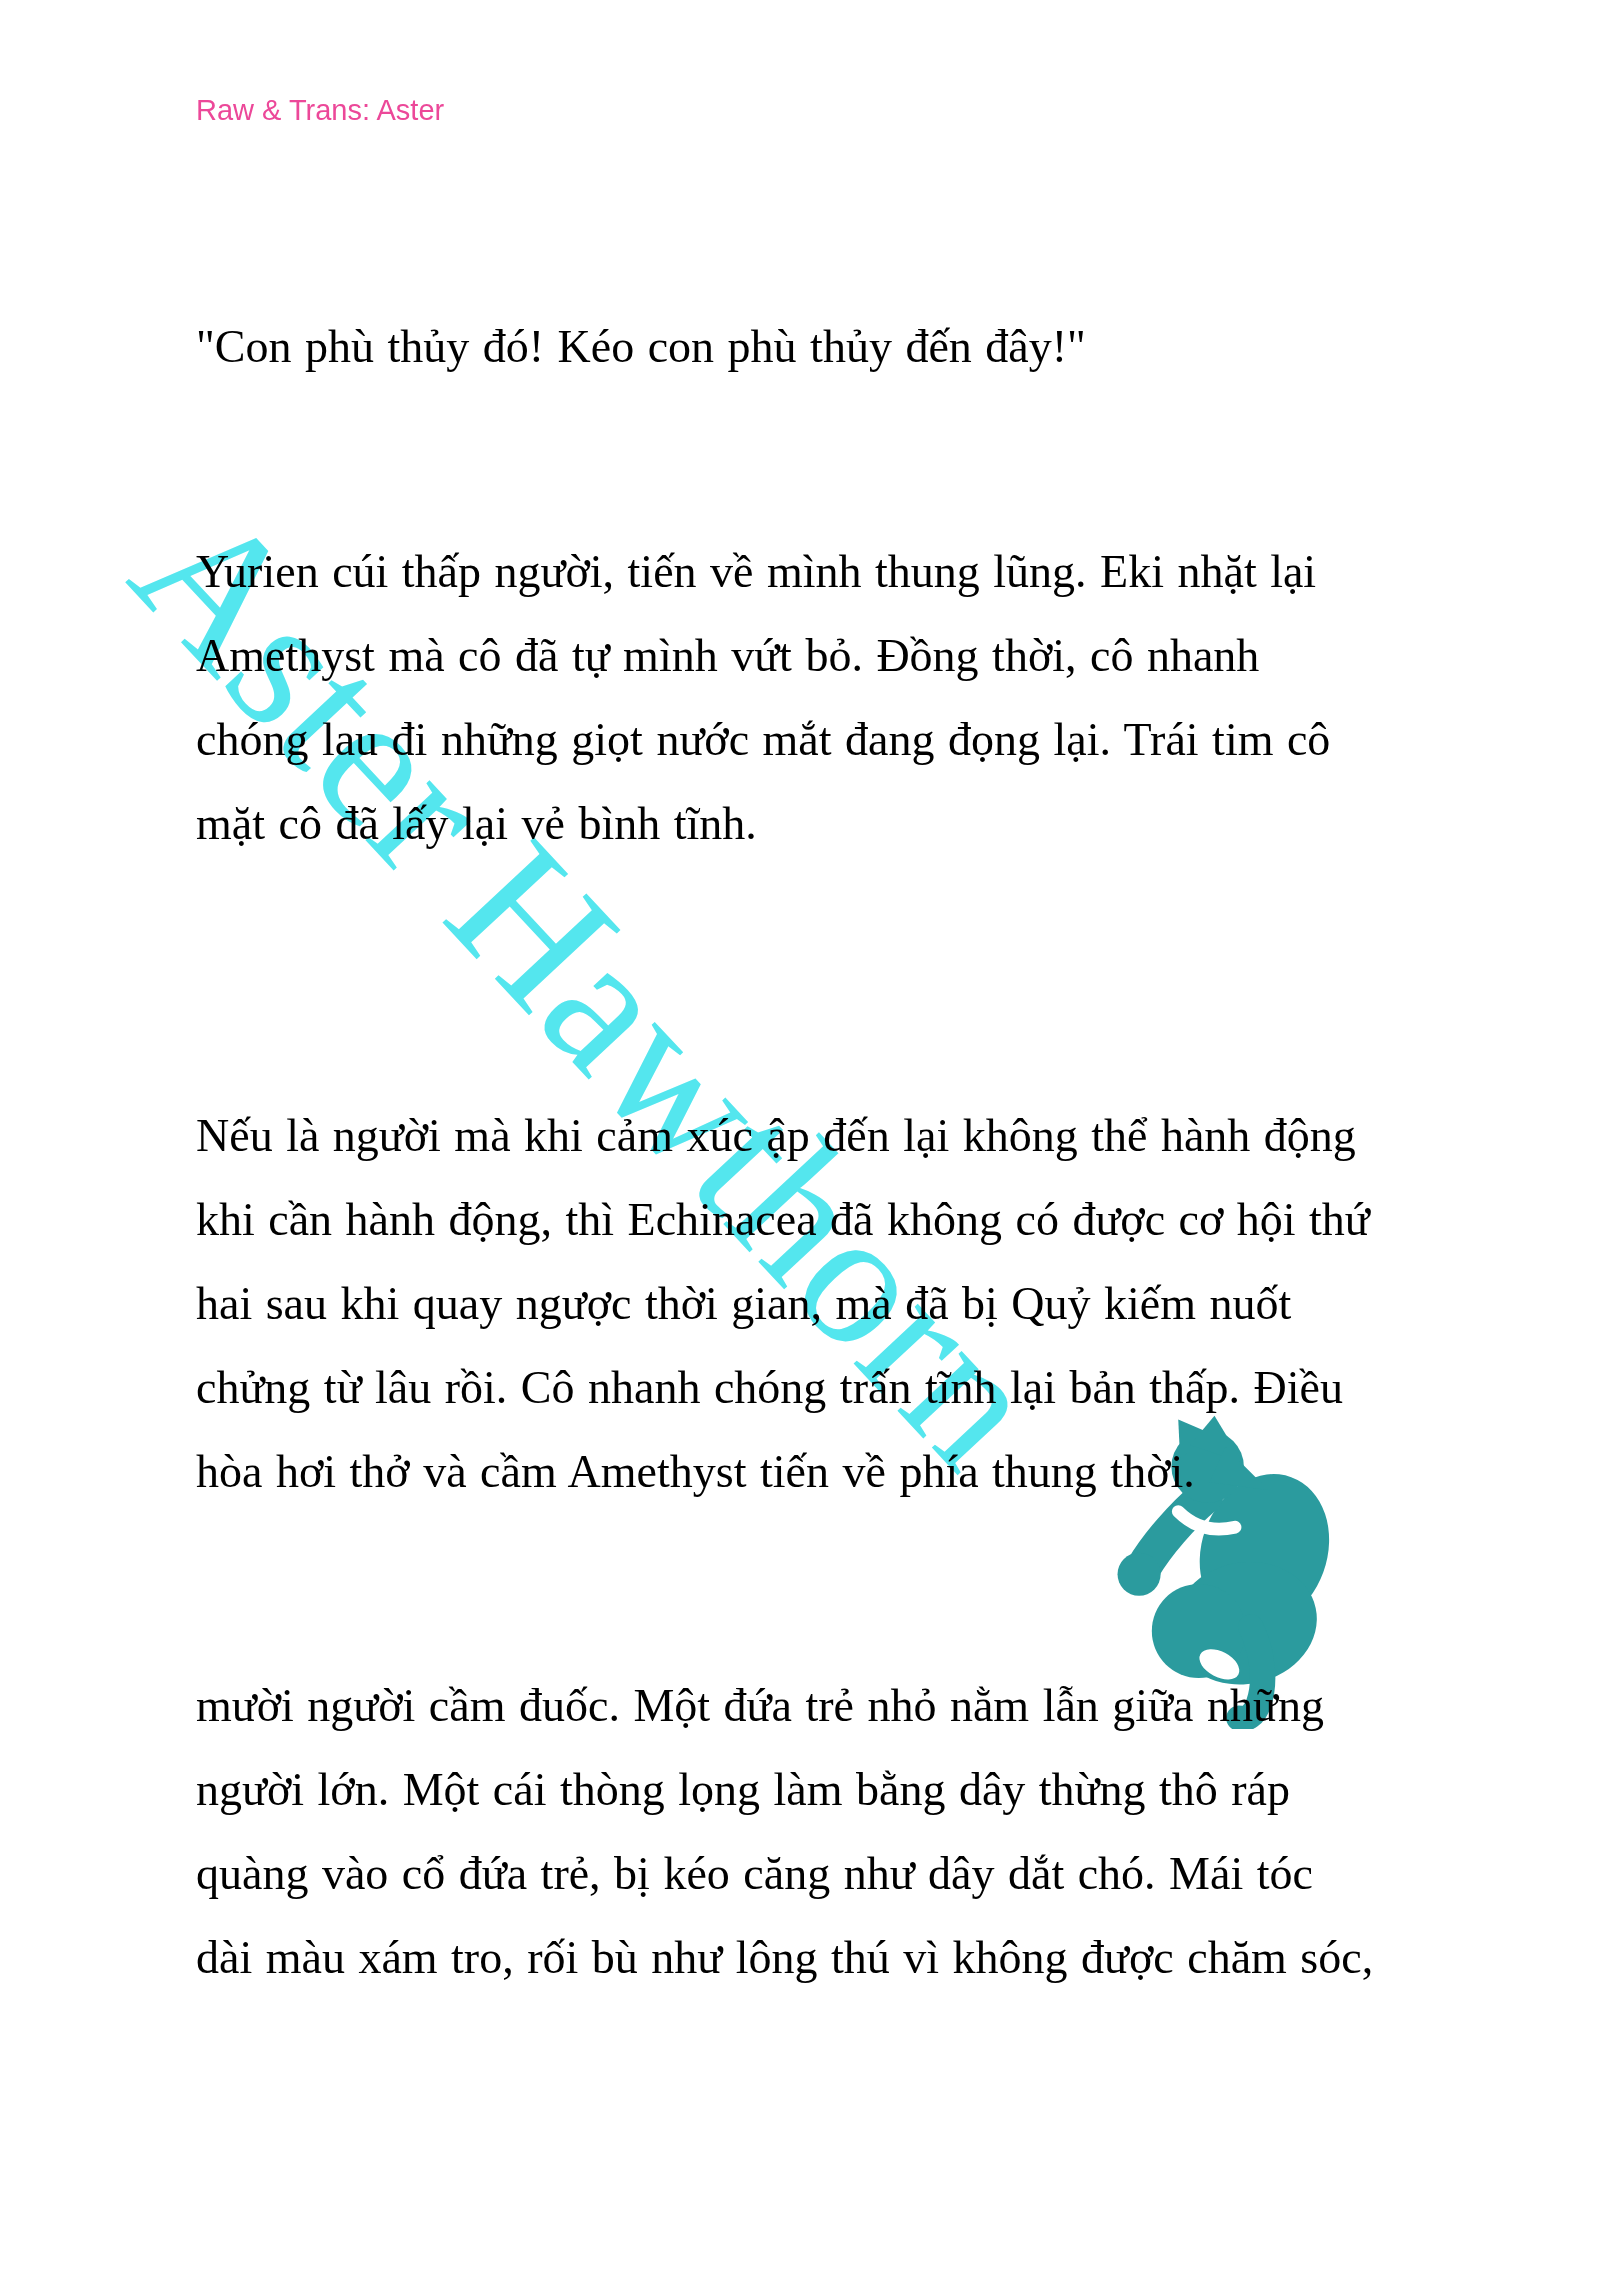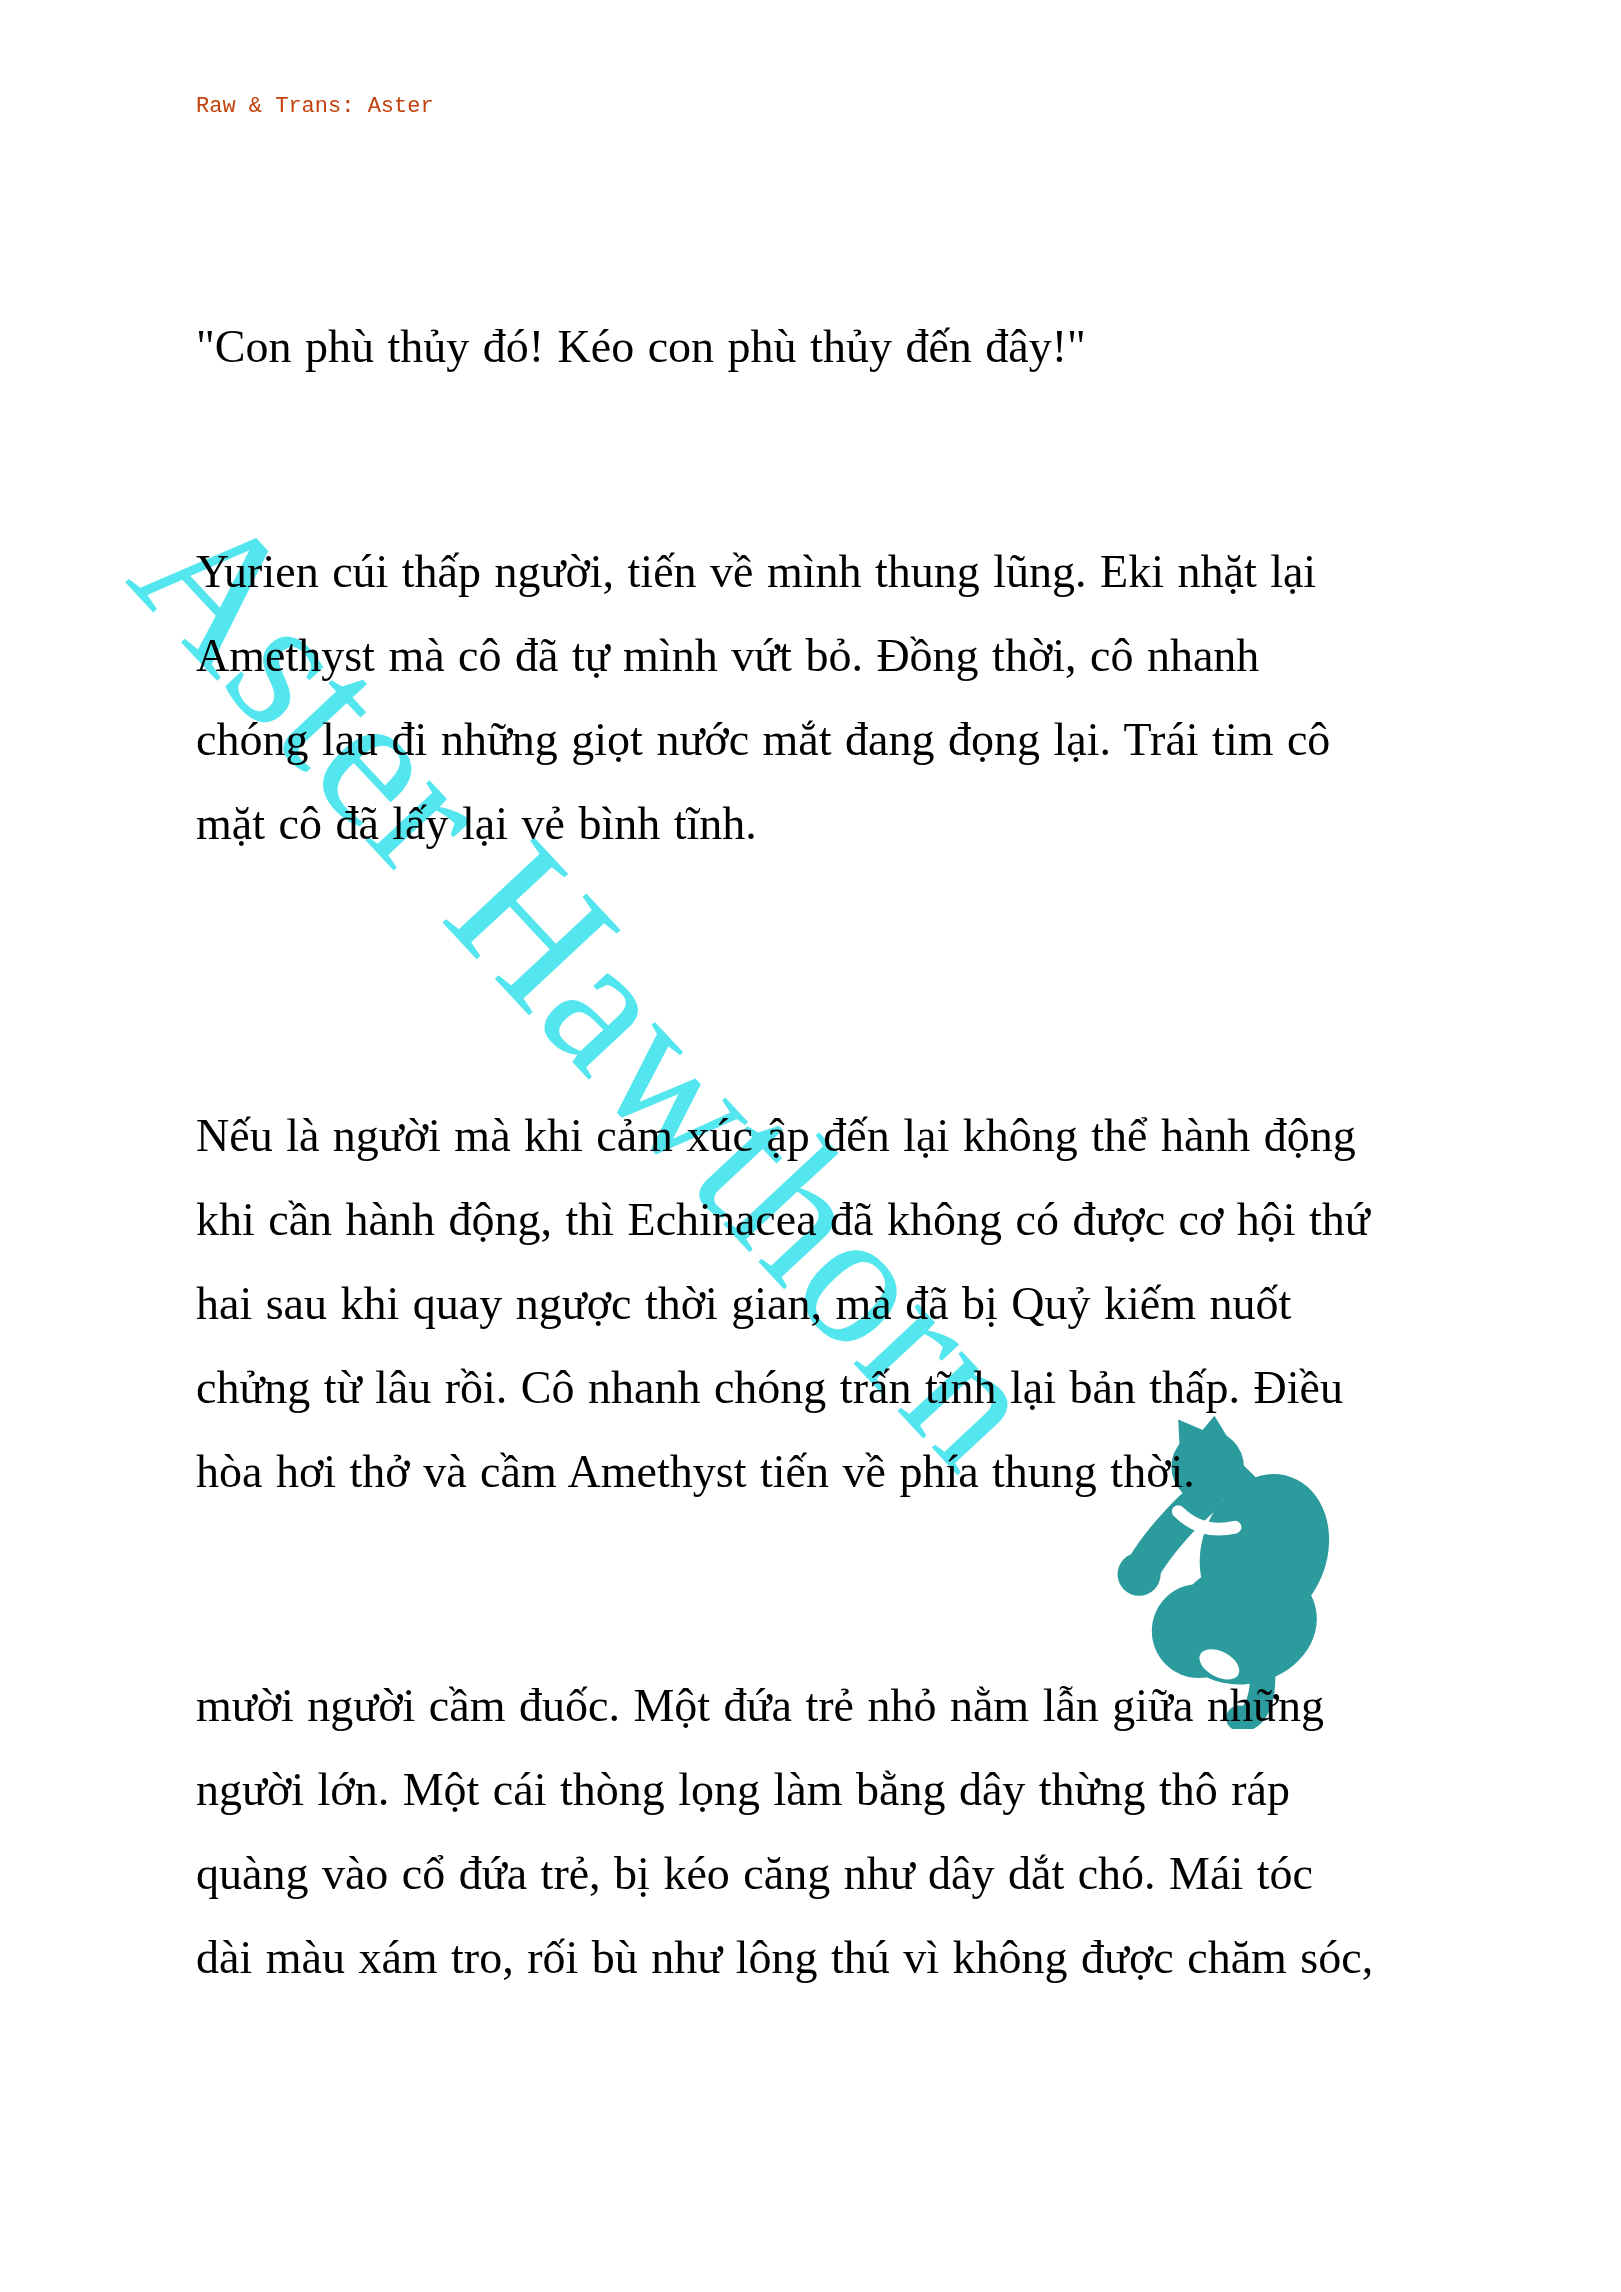--- a/index.html
+++ b/index.html
@@ -7,23 +7,23 @@
     width:1621px; height:2293px;
     background:#ffffff;
     position:relative;
     overflow:hidden;
     font-family:"Liberation Serif", serif;
   }
   .page { position:absolute; inset:0; }
   .header-credit {
     position:absolute;
     left:196px; top:94px;
-    font-family:Liberation Mono, monospace;
-    font-size:22px;
-    color:#c2410c;
+    font-family:Liberation Sans, sans-serif;
+    font-size:29px;
+    color:#ec4899;
     z-index:3;
     white-space:nowrap;
   }
   .watermark {
     position:absolute;
     left:241px; top:472px;
     font-family:"Liberation Serif", serif;
     font-size:191px;
     line-height:1;
     white-space:nowrap;

